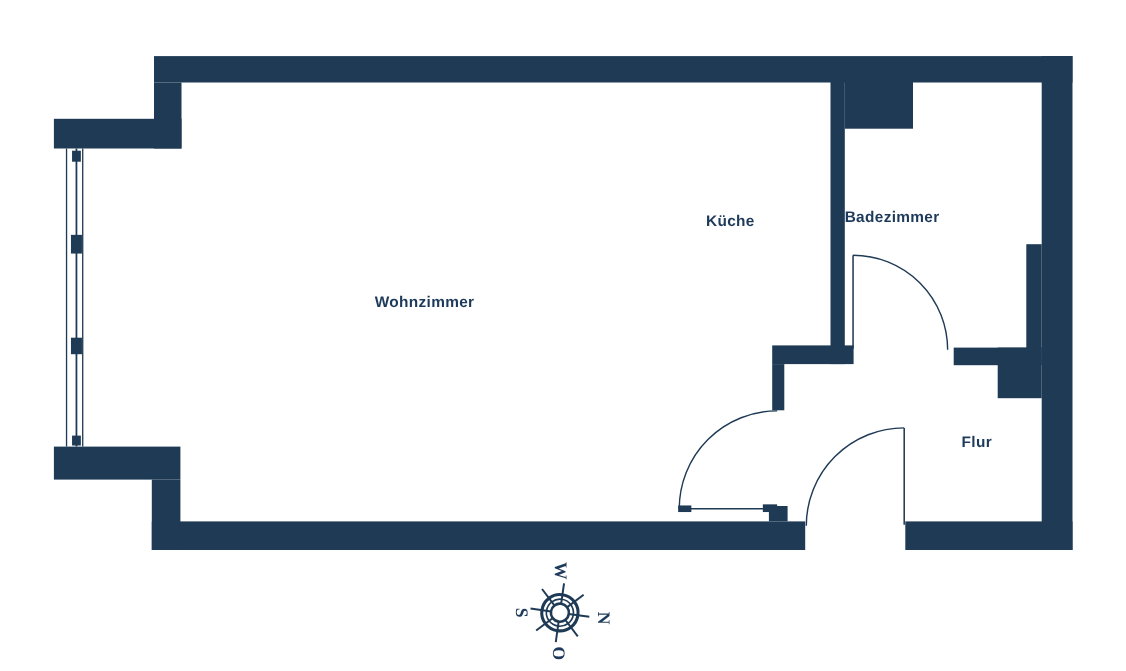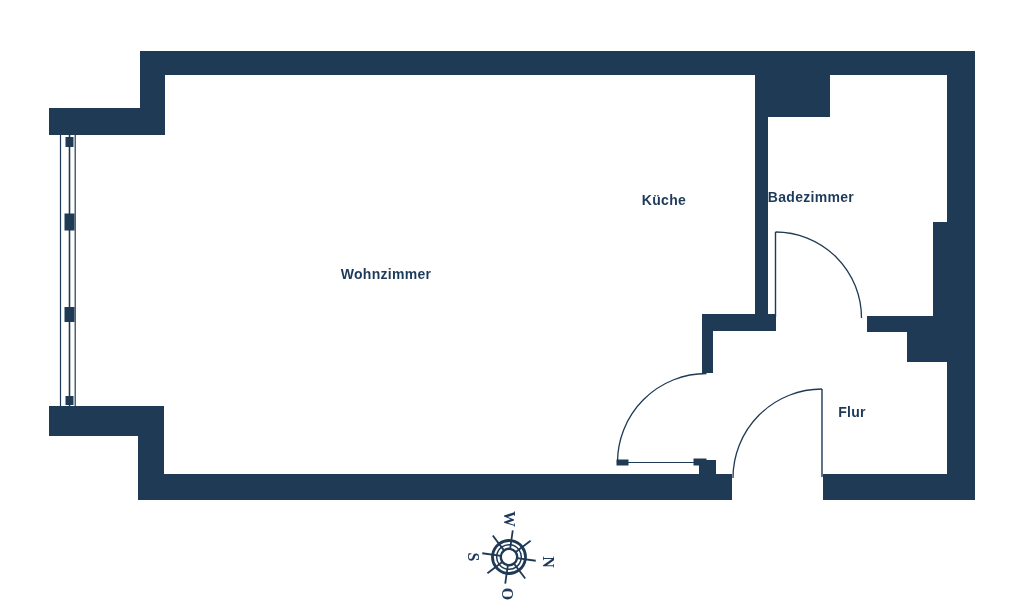--- a/index.html
+++ b/index.html
@@ -102,20 +102,20 @@
         <line class="thinline" x1="0" y1="-8" x2="0" y2="-27" transform="rotate(225)"></line>
         <line class="thinline" x1="0" y1="-8" x2="0" y2="-27" transform="rotate(270)"></line>
         <line class="thinline" x1="0" y1="-8" x2="0" y2="-27" transform="rotate(315)"></line>
       </g>
     </g>
   </svg>
 
   <div class="room-label" style="left:386px;top:274px;">Wohnzimmer</div>
   <div class="room-label" style="left:664px;top:200px;">Küche</div>
   <div class="room-label" style="left:811px;top:197px;">Badezimmer</div>
-  <div class="room-label" style="left:852px;top:401px;margin-top:11px;">Flur</div>
+  <div class="room-label" style="left:888px;top:401px;">Flur</div>
 
   <div class="compass-letter" style="left:509px;top:519px;">W</div>
   <div class="compass-letter" style="left:473px;top:557px;">S</div>
   <div class="compass-letter" style="left:548px;top:562px;">N</div>
   <div class="compass-letter" style="left:507px;top:594px;">O</div>
 
 </div>
 
 </body></html>

